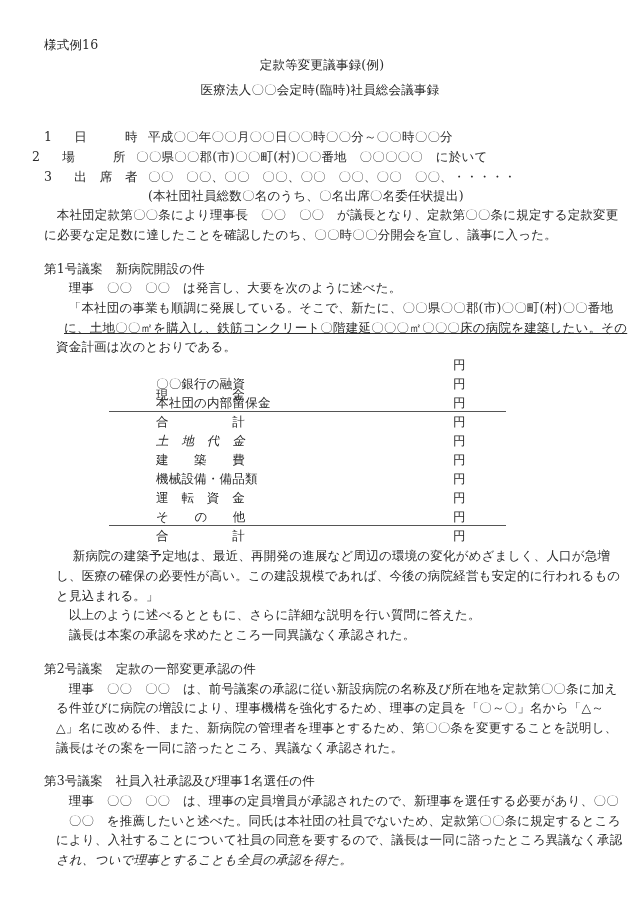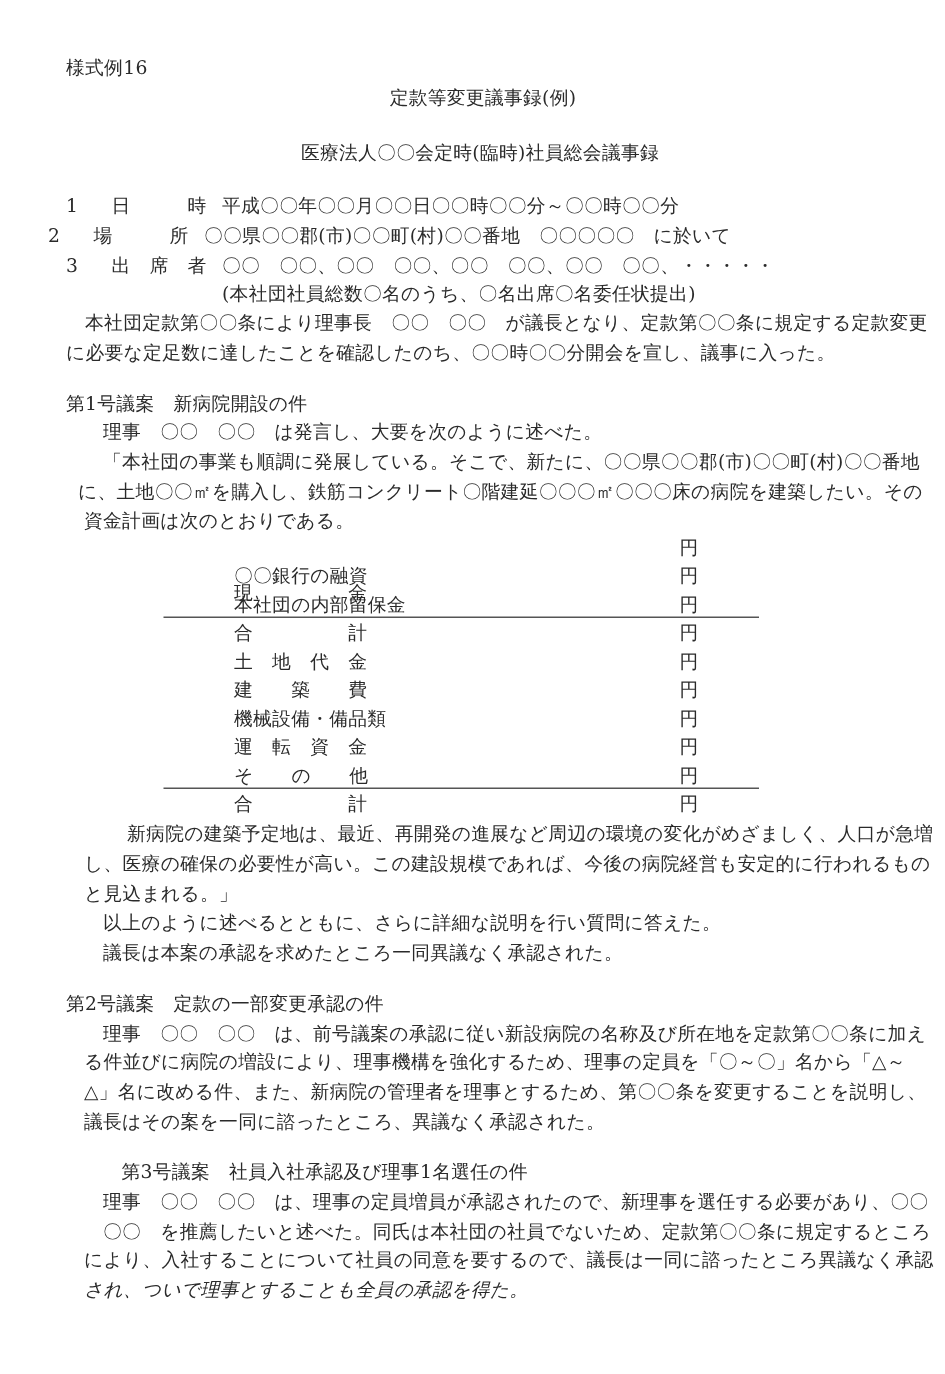--- a/index.html
+++ b/index.html
@@ -16,83 +16,83 @@
   .hr { position: absolute; height: 0; border-top: 1px solid #555; }
   .yen { position: absolute; white-space: nowrap; line-height: 16px; }
 </style>
 </head>
 <body>
 
 <div>
 
   <div class="ln" style="left:44px; top:37px;">様式例16</div>
   <div class="ln center" style="top:57px; padding-left:14px; box-sizing:border-box;">定款等変更議事録(例)</div>
-  <div class="ln center" style="top:94px; padding-left:10px; box-sizing:border-box;">医療法人〇〇会定時(臨時)社員総会議事録</div>
+  <div class="ln center" style="top:82px; padding-left:10px; box-sizing:border-box;">医療法人〇〇会定時(臨時)社員総会議事録</div>
 
   <div class="ln" style="left:44px; top:129px;">
     <span class="num">1</span><span class="lbl">日　　　時</span><span>平成〇〇年〇〇月〇〇日〇〇時〇〇分～〇〇時〇〇分</span>
   </div>
   <div class="ln" style="left:32px; top:149px;">
     <span class="num">2</span><span class="lbl">場　　　所</span><span>〇〇県〇〇郡(市)〇〇町(村)〇〇番地　〇〇〇〇〇　に於いて</span>
   </div>
   <div class="ln" style="left:44px; top:169px;">
     <span class="num">3</span><span class="lbl">出　席　者</span><span>〇〇　〇〇、〇〇　〇〇、〇〇　〇〇、〇〇　〇〇、・・・・・</span>
   </div>
   <div class="ln" style="left:148px; top:188px;">(本社団社員総数〇名のうち、〇名出席〇名委任状提出)</div>
 
   <div class="ln" style="left:44px; top:207px;">　本社団定款第〇〇条により理事長　〇〇　〇〇　が議長となり、定款第〇〇条に規定する定款変更</div>
   <div class="ln" style="left:44px; top:227px;">に必要な定足数に達したことを確認したのち、〇〇時〇〇分開会を宣し、議事に入った。</div>
 
   <div class="ln" style="left:44px; top:261px;">第1号議案　新病院開設の件</div>
   <div class="ln" style="left:56px; top:280px;">　理事　〇〇　〇〇　は発言し、大要を次のように述べた。</div>
   <div class="ln" style="left:56px; top:300px;">　「本社団の事業も順調に発展している。そこで、新たに、〇〇県〇〇郡(市)〇〇町(村)〇〇番地</div>
-  <div class="ln" style="left:52px; top:320px;">に、土地〇〇㎡を購入し、鉄筋コンクリート〇階建延〇〇〇㎡〇〇〇床の病院を建築したい。その</div>
+  <div class="ln" style="left:64px; top:320px;text-decoration:underline;">に、土地〇〇㎡を購入し、鉄筋コンクリート〇階建延〇〇〇㎡〇〇〇床の病院を建築したい。その</div>
   <div class="ln" style="left:56px; top:339px;">資金計画は次のとおりである。</div>
 
   <div>
     <div class="ln" style="left:156px; top:357px;margin-top:30px;">現　　　　　金</div>
     <div class="yen" style="left:453px; top:357px;">円</div>
     <div class="ln" style="left:156px; top:376px;">〇〇銀行の融資</div>
     <div class="yen" style="left:453px; top:376px;">円</div>
     <div class="ln" style="left:156px; top:395px;">本社団の内部留保金</div>
     <div class="yen" style="left:453px; top:395px;">円</div>
 
     <div class="hr" style="left:109px; top:411px; width:397px;"></div>
 
     <div class="ln" style="left:156px; top:414px;">合　　　　　計</div>
     <div class="yen" style="left:453px; top:414px;">円</div>
 
-    <div class="ln" style="left:156px; top:433px;">土　地　代　金</div>
+    <div class="ln" style="left:156px; top:433px;font-style:italic;">土　地　代　金</div>
     <div class="yen" style="left:453px; top:433px;">円</div>
     <div class="ln" style="left:156px; top:452px;">建　　築　　費</div>
     <div class="yen" style="left:453px; top:452px;">円</div>
     <div class="ln" style="left:156px; top:471px;">機械設備・備品類</div>
     <div class="yen" style="left:453px; top:471px;">円</div>
     <div class="ln" style="left:156px; top:490px;">運　転　資　金</div>
     <div class="yen" style="left:453px; top:490px;">円</div>
     <div class="ln" style="left:156px; top:509px;">そ　　の　　他</div>
     <div class="yen" style="left:453px; top:509px;">円</div>
 
     <div class="hr" style="left:109px; top:525px; width:397px;"></div>
 
     <div class="ln" style="left:156px; top:528px;">合　　　　　計</div>
     <div class="yen" style="left:453px; top:528px;">円</div>
   </div>
 
-  <div class="ln" style="left:72px; top:548px;">　新病院の建築予定地は、最近、再開発の進展など周辺の環境の変化がめざましく、人口が急増</div>
+  <div class="ln" style="left:60px; top:548px;">　新病院の建築予定地は、最近、再開発の進展など周辺の環境の変化がめざましく、人口が急増</div>
   <div class="ln" style="left:56px; top:568px;">し、医療の確保の必要性が高い。この建設規模であれば、今後の病院経営も安定的に行われるもの</div>
   <div class="ln" style="left:56px; top:588px;">と見込まれる。」</div>
   <div class="ln" style="left:56px; top:607px;">　以上のように述べるとともに、さらに詳細な説明を行い質問に答えた。</div>
   <div class="ln" style="left:56px; top:627px;">　議長は本案の承認を求めたところ一同異議なく承認された。</div>
 
   <div class="ln" style="left:44px; top:661px;">第2号議案　定款の一部変更承認の件</div>
   <div class="ln" style="left:56px; top:681px;text-align:center;">　理事　〇〇　〇〇　は、前号議案の承認に従い新設病院の名称及び所在地を定款第〇〇条に加え</div>
   <div class="ln" style="left:56px; top:700px;">る件並びに病院の増設により、理事機構を強化するため、理事の定員を「〇～〇」名から「△～</div>
   <div class="ln" style="left:56px; top:720px;">△」名に改める件、また、新病院の管理者を理事とするため、第〇〇条を変更することを説明し、</div>
   <div class="ln" style="left:56px; top:740px;">議長はその案を一同に諮ったところ、異議なく承認された。</div>
 
-  <div class="ln" style="left:44px; top:773px;margin-left:37px;">第3号議案　社員入社承認及び理事1名選任の件</div>
+  <div class="ln" style="left:44px; top:773px;">第3号議案　社員入社承認及び理事1名選任の件</div>
   <div class="ln" style="left:56px; top:793px;">　理事　〇〇　〇〇　は、理事の定員増員が承認されたので、新理事を選任する必要があり、〇〇</div>
   <div class="ln" style="left:56px; top:813px;">　〇〇　を推薦したいと述べた。同氏は本社団の社員でないため、定款第〇〇条に規定するところ</div>
   <div class="ln" style="left:56px; top:832px;text-align:right;">により、入社することについて社員の同意を要するので、議長は一同に諮ったところ異議なく承認</div>
   <div class="ln" style="left:56px; top:852px;font-style:italic;">され、ついで理事とすることも全員の承認を得た。</div>
 
 </div>
 
 </body></html>

